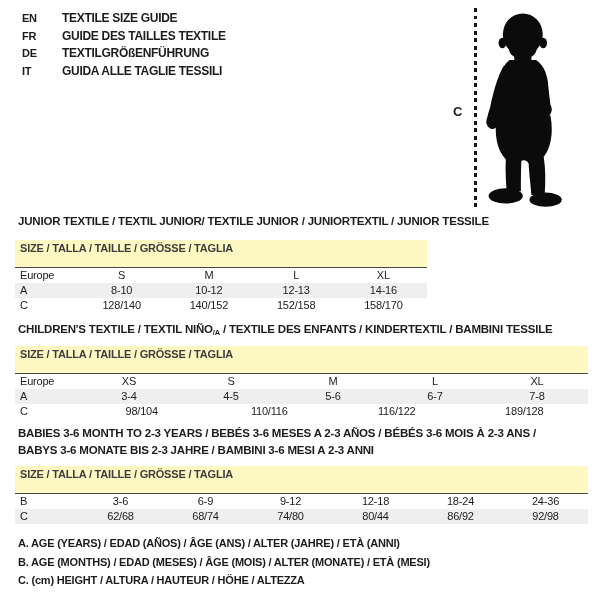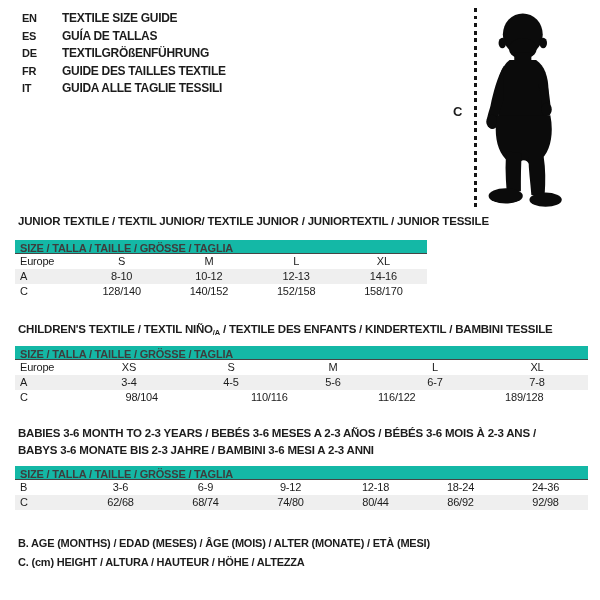--- a/index.html
+++ b/index.html
@@ -21,21 +21,21 @@
 
   
   .sec-title{position:absolute;left:18px;font-size:11.5px;font-weight:bold;
       letter-spacing:-0.2px;white-space:nowrap;}
   .subscript{font-size:7.5px;vertical-align:-2px;font-weight:bold;}
 
   
   .size-table{position:absolute;left:15px;}
   .w-narrow{width:412px;}
   .w-wide{width:573px;}
-  .thead{height:14px;line-height:16px;background:#14b8a6;color:#3d3d3d;
+  .thead{height:28px;line-height:16px;background:#fef9c3;color:#3d3d3d;
       font-size:11px;font-weight:600;padding-left:5px;letter-spacing:-0.2px;
       border-bottom:1.5px solid #454545;box-sizing:border-box;}
   .trow{display:flex;height:15px;line-height:15px;font-size:11px;}
   .trow:nth-child(even){background:#efefef;}
   .tcell{flex:1;text-align:center;letter-spacing:-0.2px;}
   .tcell.label{flex:0 0 58px;text-align:left;padding-left:5px;}
 
   
   .footnotes{position:absolute;left:18px;top:534px;}
   .footnote{height:18.5px;line-height:18.5px;font-size:11px;font-weight:bold;
@@ -45,30 +45,26 @@
 <body>
 
 <div id="page">
 
   <div class="lang-list">
     <div class="lang-row">
       <span class="lang-code">EN</span>
       <span class="lang-label">TEXTILE SIZE GUIDE</span>
     </div>
     <div class="lang-row">
-      <span class="lang-code">ES</span>
-      <span class="lang-label">GUÍA DE TALLAS</span>
+      <span class="lang-code">FR</span>
+      <span class="lang-label">GUIDE DES TAILLES TEXTILE</span>
     </div>
     <div class="lang-row">
       <span class="lang-code">DE</span>
       <span class="lang-label">TEXTILGRÖßENFÜHRUNG</span>
-    </div>
-    <div class="lang-row">
-      <span class="lang-code">FR</span>
-      <span class="lang-label">GUIDE DES TAILLES TEXTILE</span>
     </div>
     <div class="lang-row">
       <span class="lang-code">IT</span>
       <span class="lang-label">GUIDA ALLE TAGLIE TESSILI</span>
     </div>
   </div>
 
   <div class="figure">
     <div class="height-line"></div>
     <span class="figure-label">C</span>
@@ -183,17 +179,18 @@
           <div class="tcell">68/74</div>
           <div class="tcell">74/80</div>
           <div class="tcell">80/44</div>
           <div class="tcell">86/92</div>
           <div class="tcell">92/98</div>
         </div>
       </div>
   </div>
 
   <div class="footnotes">
+    <div class="footnote">A. AGE (YEARS) / EDAD (AÑOS) / ÂGE (ANS) / ALTER (JAHRE) / ETÀ (ANNI)</div>
     <div class="footnote">B. AGE (MONTHS) / EDAD (MESES) / ÂGE (MOIS) / ALTER (MONATE) / ETÀ (MESI)</div>
     <div class="footnote">C. (cm) HEIGHT / ALTURA / HAUTEUR / HÖHE / ALTEZZA</div>
   </div>
 
 </div>
 
 </body></html>

